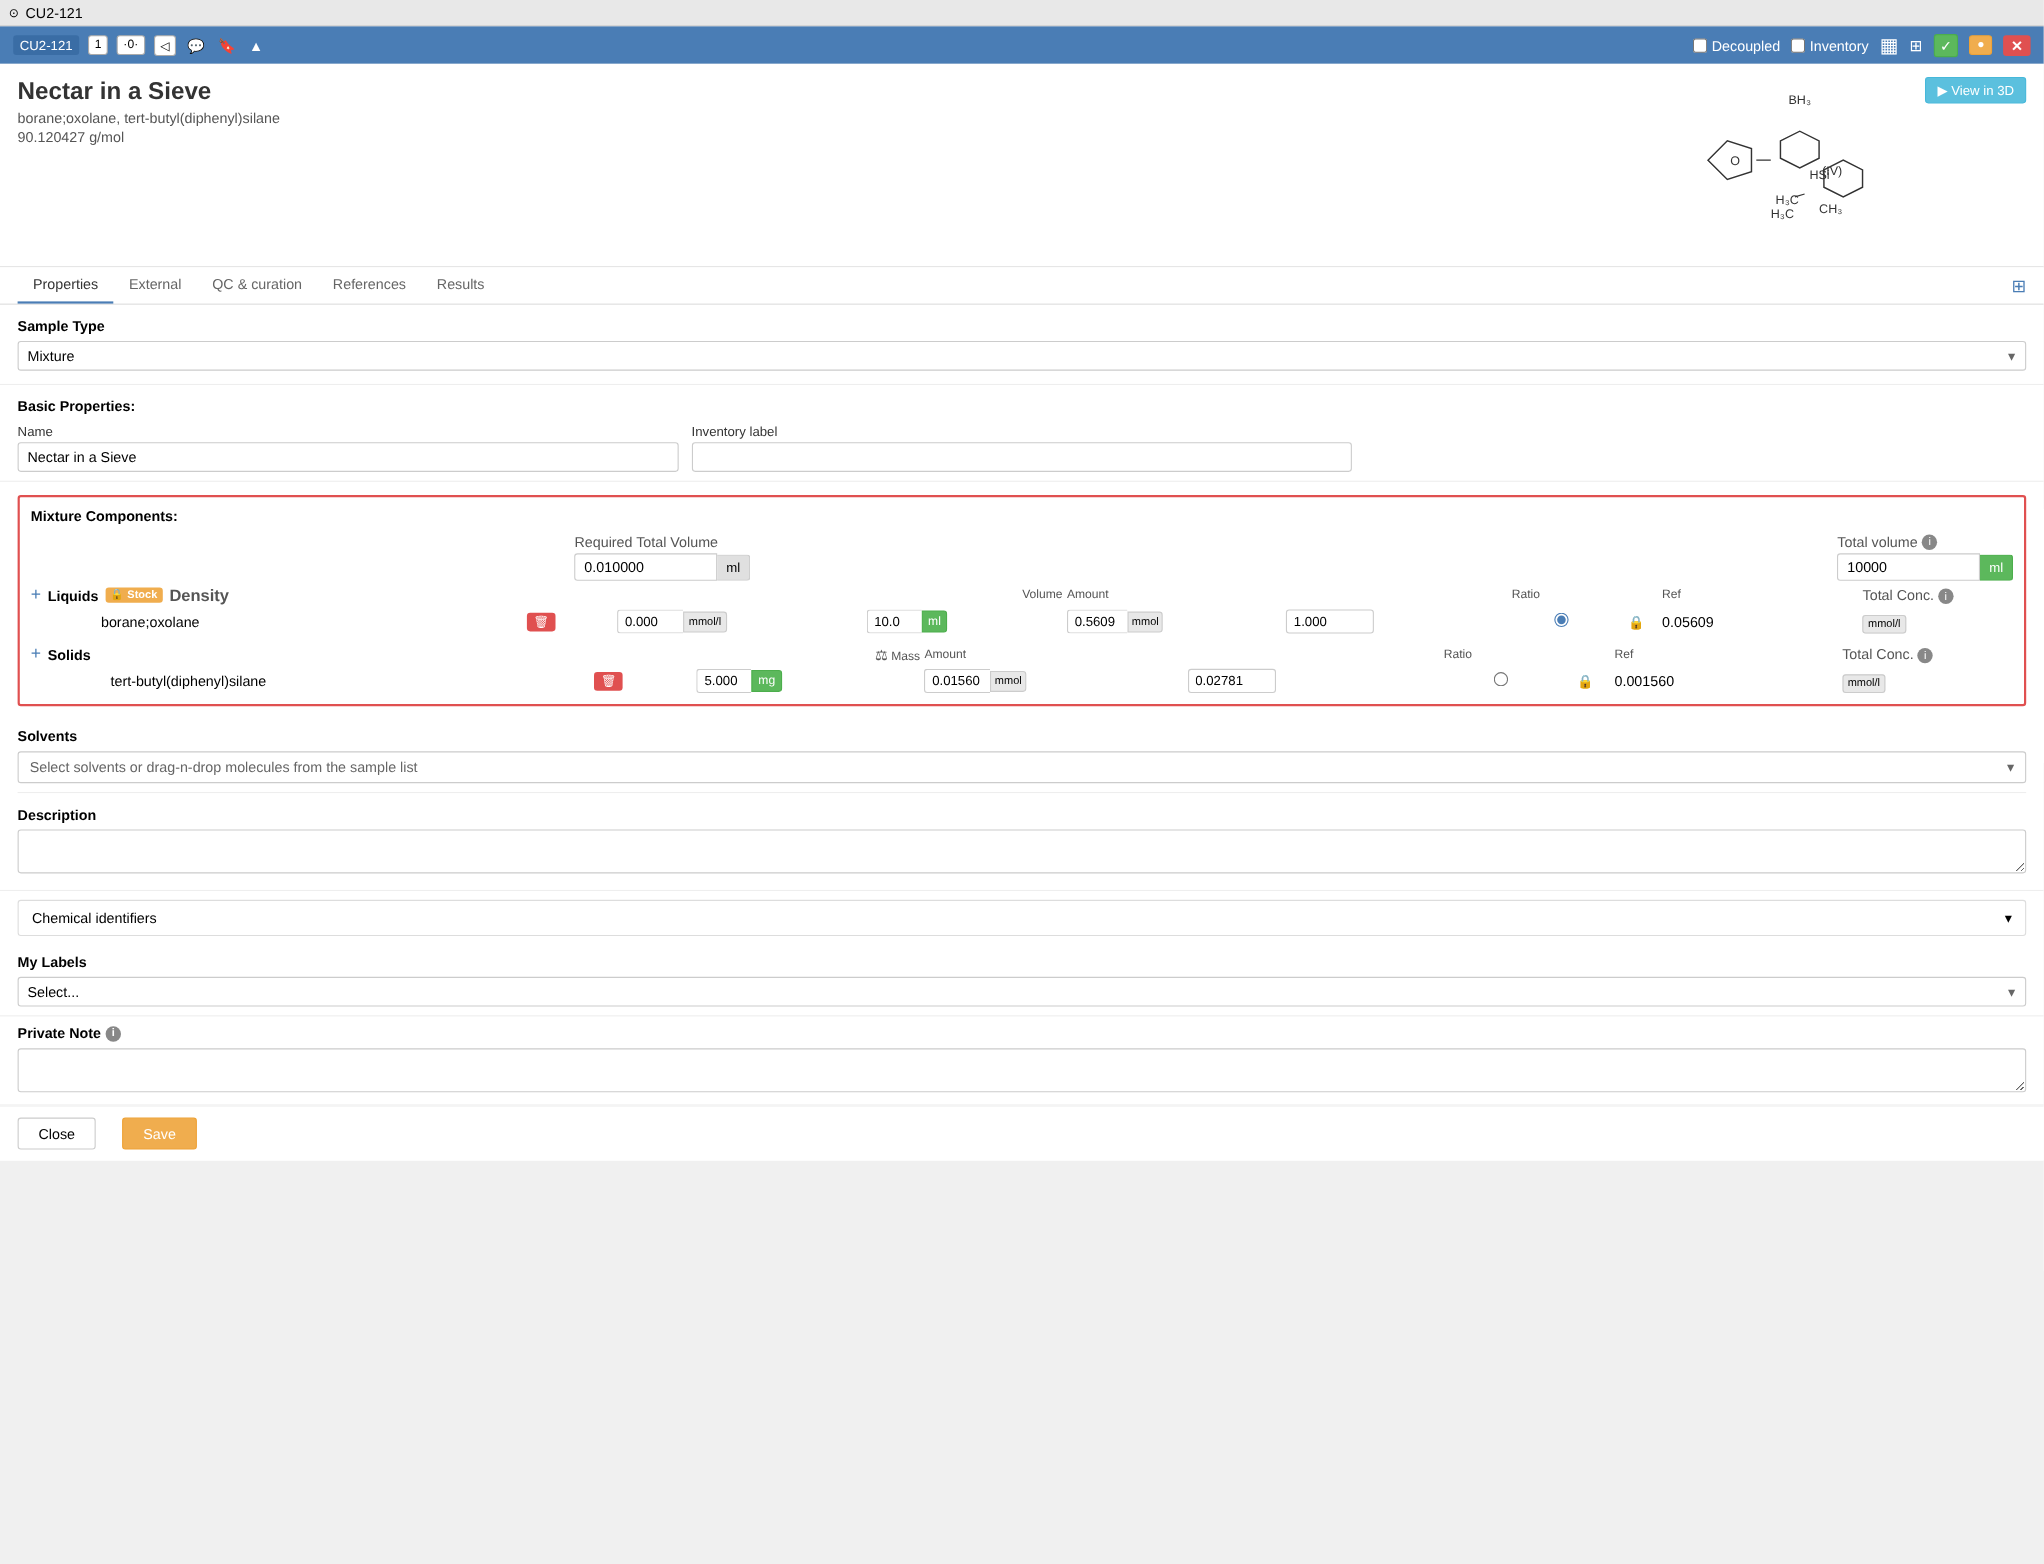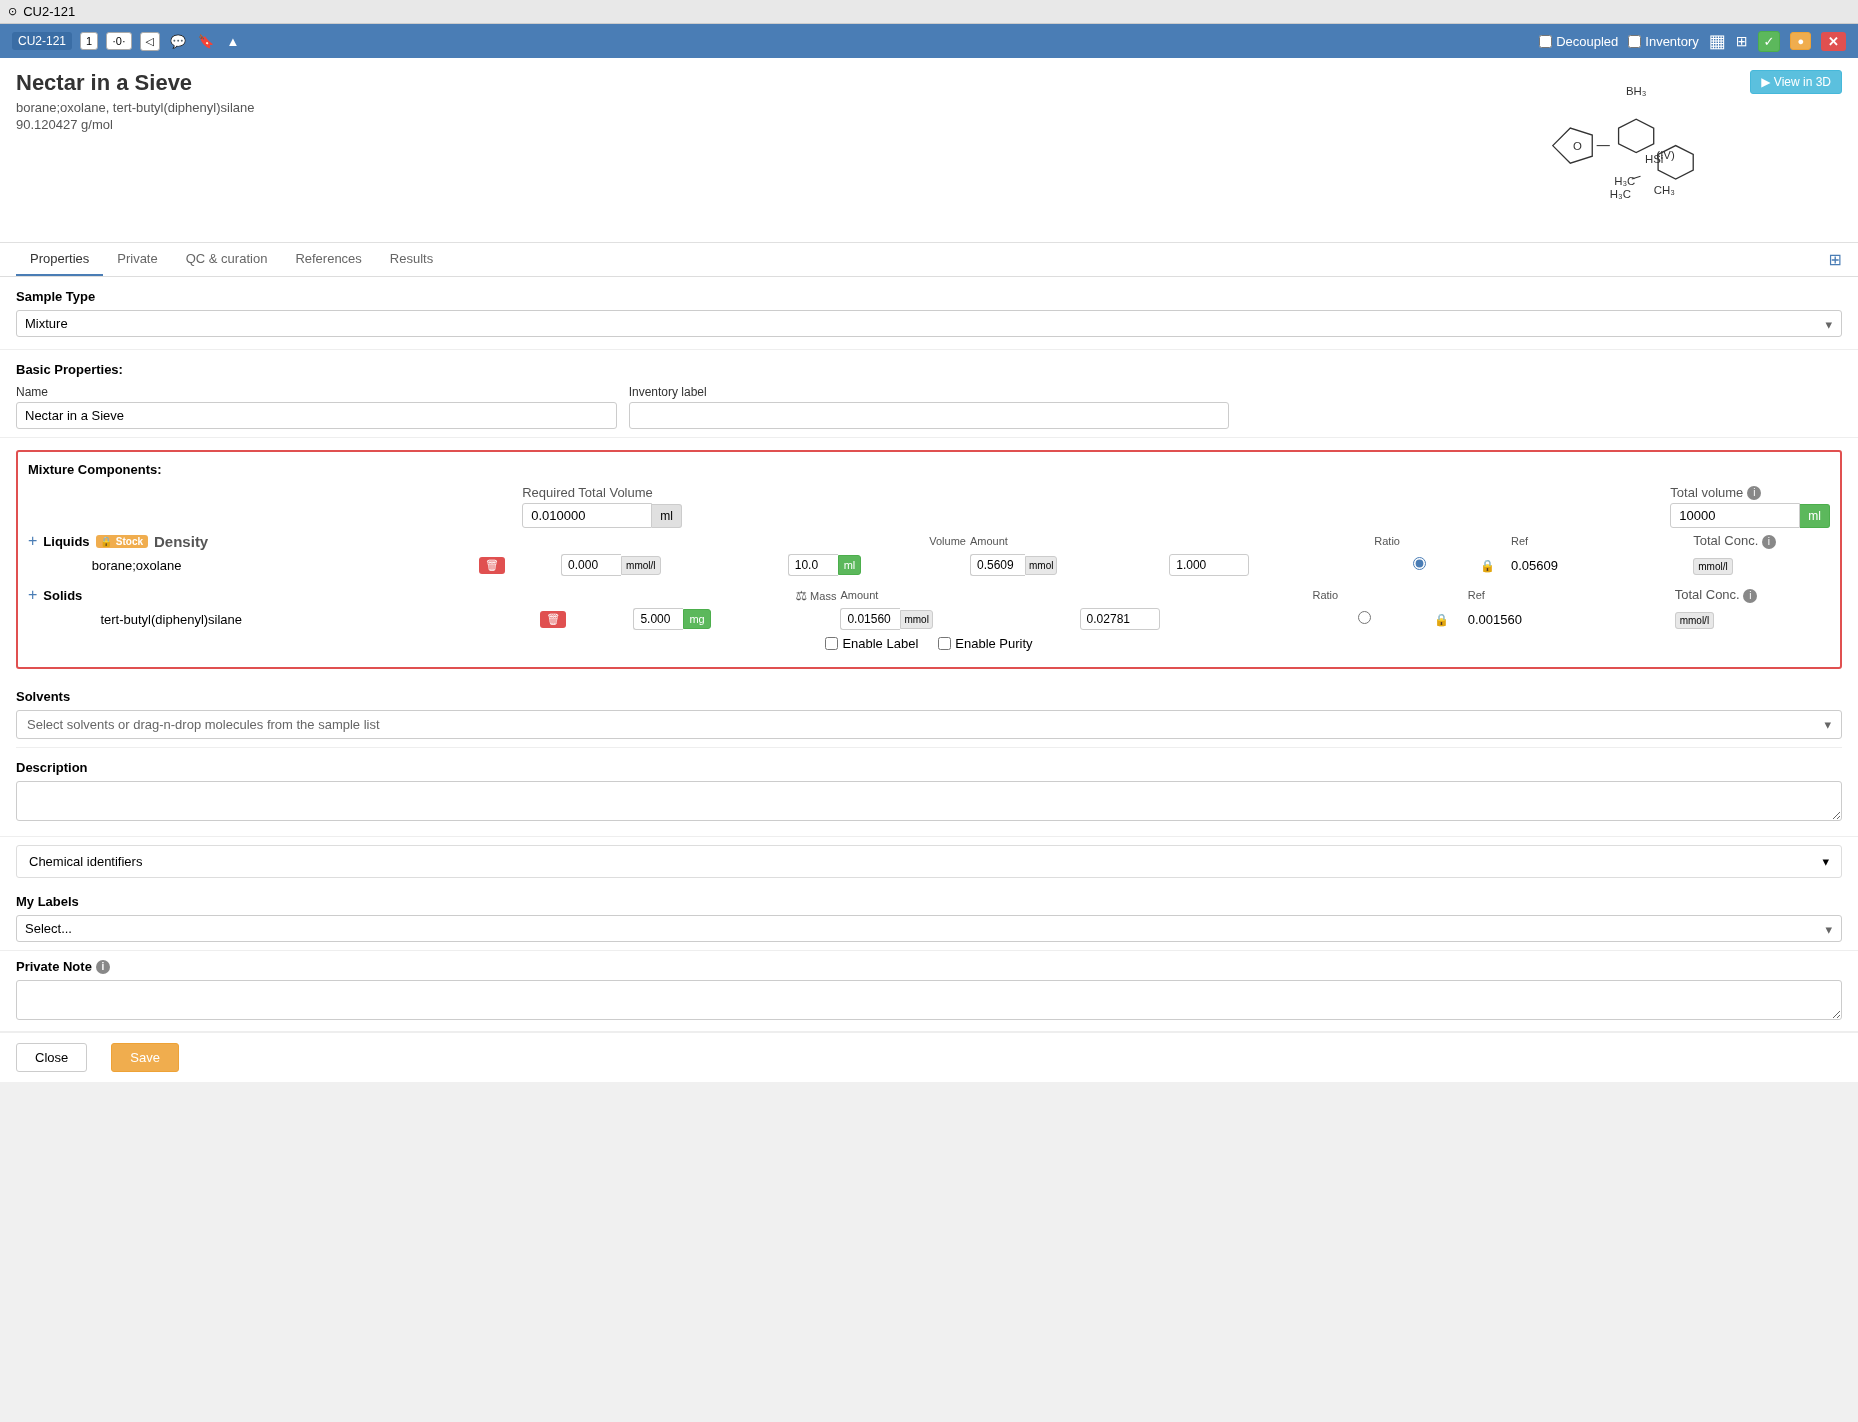--- a/index.html
+++ b/index.html
@@ -424,21 +424,21 @@
           <line x1="125" y1="108" x2="135" y2="105" stroke="#333" stroke-width="1.2"></line>
           <text x="150" y="125" font-size="9" fill="#333">CH₃</text>
           <text x="100" y="130" font-size="9" fill="#333">H₃C</text>
         </svg>
       </div>
     </div>
   </div>
 
   <div class="tabs-bar">
     <div class="tab active">Properties</div>
-    <div class="tab">Private</div>
+    <div class="tab">External</div>
     <div class="tab">QC &amp; curation</div>
     <div class="tab">References</div>
     <div class="tab">Results</div>
     <div class="tab-icon-right">
       <span style="font-size:16px; color:#4a7db5; cursor:pointer;">⊞</span>
     </div>
   </div>
 
   <div class="form-section">
     <div class="section-label">Sample Type</div>
@@ -608,30 +608,20 @@
           <td style="width:80px;">
             <span>0.001560</span>
           </td>
           <td style="width:60px;">
             <span class="unit" style="border:1px solid #ccc; padding:2px 4px; border-radius:3px; background:#e8e8e8; font-size:10px;">mmol/l</span>
           </td>
         </tr>
       </tbody>
     </table>
 
-    <div class="enable-checks">
-      <label class="checkbox-label">
-        <input type="checkbox" style="">
-        <span>Enable Label</span>
-      </label>
-      <label class="checkbox-label">
-        <input type="checkbox" style="">
-        <span>Enable Purity</span>
-      </label>
-    </div>
   </div>
 
   <div class="solvents-section">
     <div class="solvents-title">Solvents</div>
     <div class="solvents-dropdown">
       <span>Select solvents or drag-n-drop molecules from the sample list</span>
       <span>▾</span>
     </div>
   </div>
 

